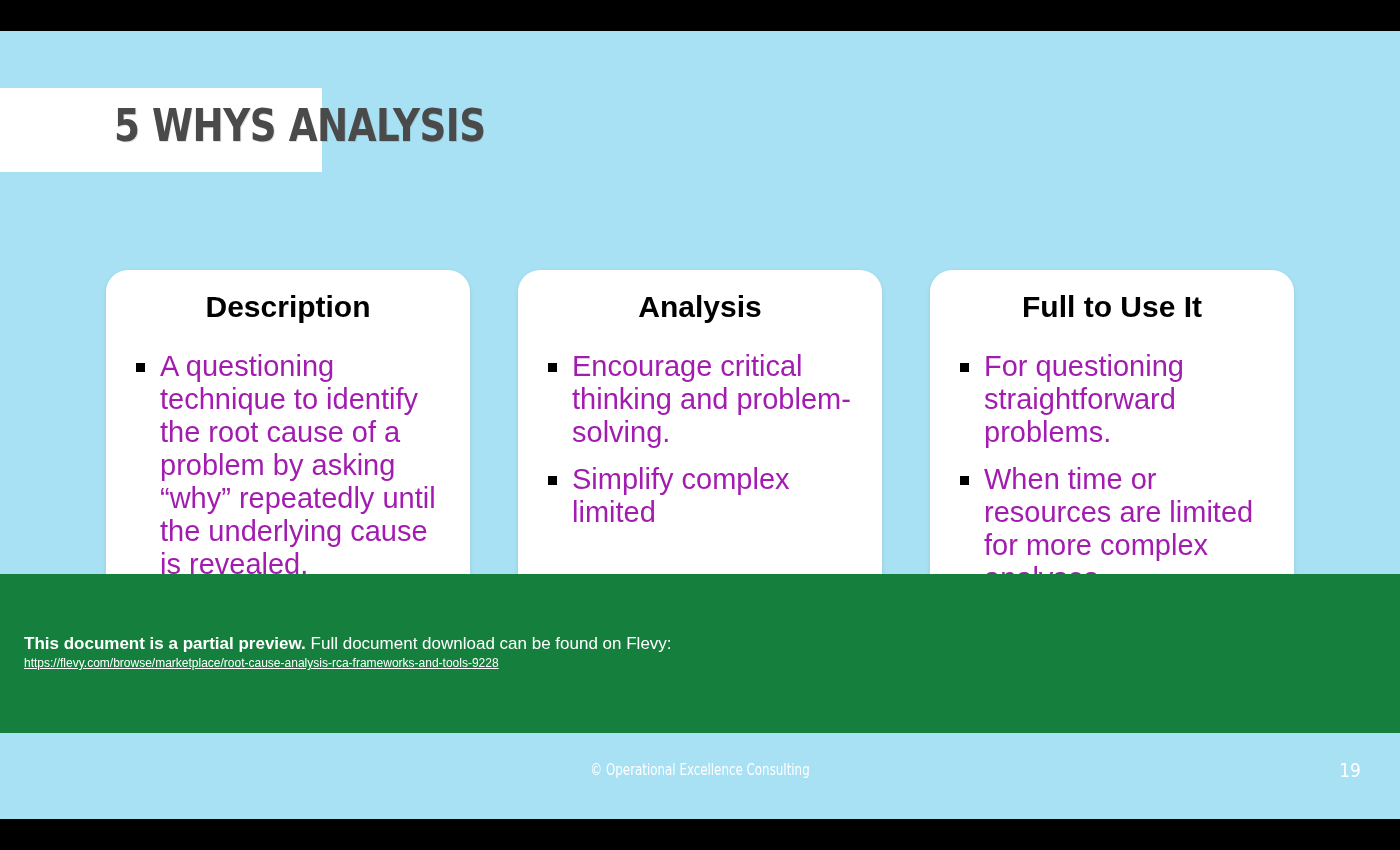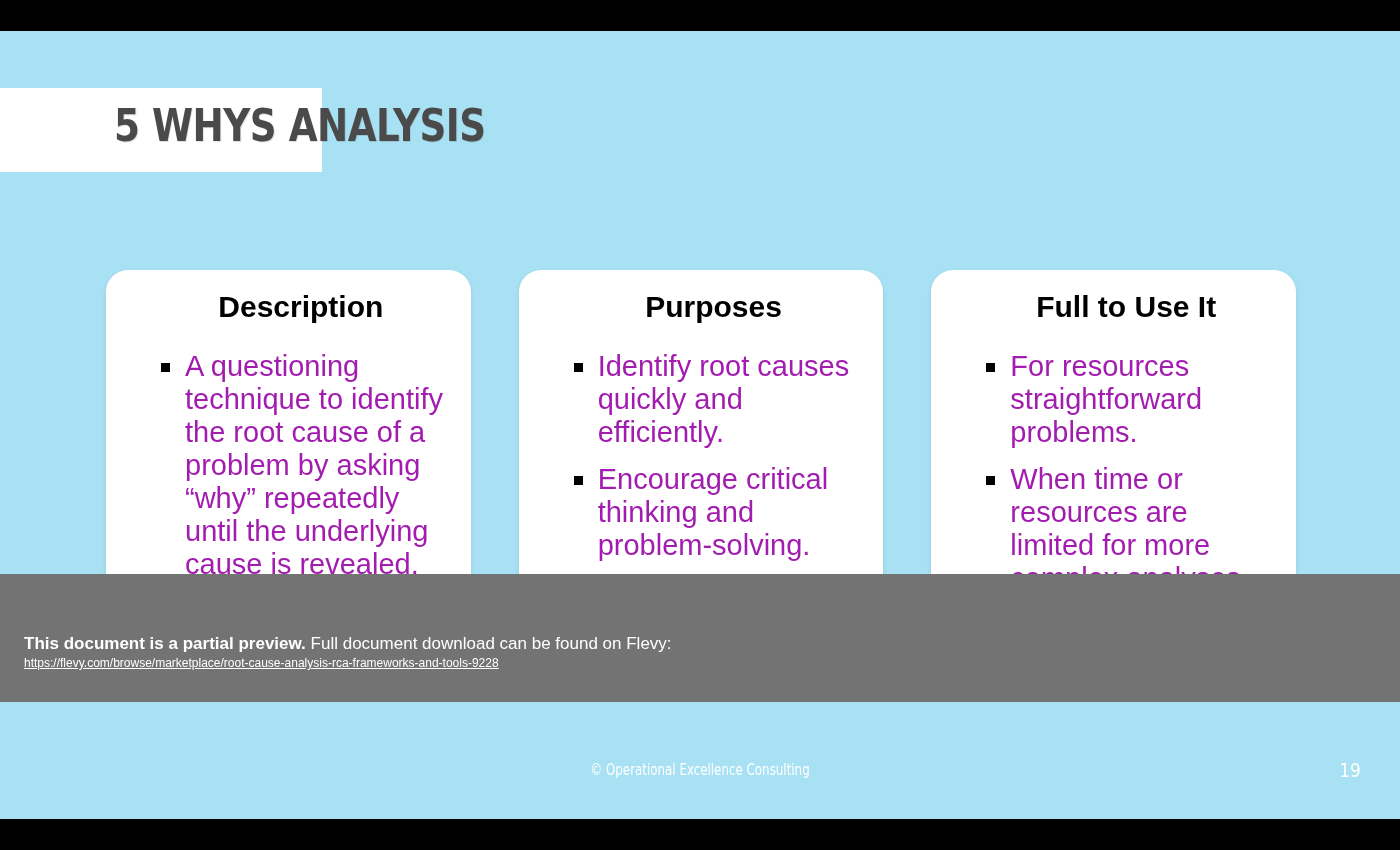--- a/index.html
+++ b/index.html
@@ -77,21 +77,20 @@
     display: flex;
     gap: 48px;
   }
   .card {
     position: relative;
     width: 364px;
     background: #FFFFFF;
     border-radius: 22px;
     box-shadow: 0 2px 5px rgba(0,0,0,0.10);
     overflow: hidden;
-    padding-left: 25px;
   }
   .card-title {
     margin: 18px 0 0 0;
     text-align: center;
     font-size: 30px;
     font-weight: bold;
     color: #000000;
     line-height: 38px;
   }
   .card-list {
@@ -113,22 +112,22 @@
     top: 13px;
     width: 9px;
     height: 9px;
     background: #000000;
   }
 
   
   .preview-banner {
     position: absolute;
     left: 0; top: 543px;
-    width: 1400px; height: 128px;
-    background: #737373;
+    width: 1400px; height: 159px;
+    background: #15803d;
   }
   .preview-line1 {
     position: absolute;
     left: 24px; top: 60px;
     font-size: 17px;
     color: #FFFFFF;
     white-space: nowrap;
   }
   .preview-line1 .lead {
     font-weight: bold;
@@ -182,43 +181,39 @@
         <div class="card-title">Description</div>
         <ul class="card-list">
           <li>
             <span class="bullet-square"></span>
             <span>A questioning technique to identify the root cause of a problem by asking “why” repeatedly until the underlying cause is revealed.</span>
           </li>
         </ul>
       </div>
 
       <div class="card">
-        <div class="card-title">Purposes</div>
+        <div class="card-title">Analysis</div>
         <ul class="card-list">
-          <li>
-            <span class="bullet-square"></span>
-            <span>Identify root causes quickly and efficiently.</span>
-          </li>
           <li>
             <span class="bullet-square"></span>
             <span>Encourage critical thinking and problem-solving.</span>
           </li>
           <li>
             <span class="bullet-square"></span>
             <span>Simplify complex limited</span>
           </li>
         </ul>
       </div>
 
       <div class="card">
         <div class="card-title">Full to Use It</div>
         <ul class="card-list">
           <li>
             <span class="bullet-square"></span>
-            <span>For resources straightforward problems.</span>
+            <span>For questioning straightforward problems.</span>
           </li>
           <li>
             <span class="bullet-square"></span>
             <span>When time or resources are limited for more complex analyses.</span>
           </li>
         </ul>
       </div>
 
     </div>
 

